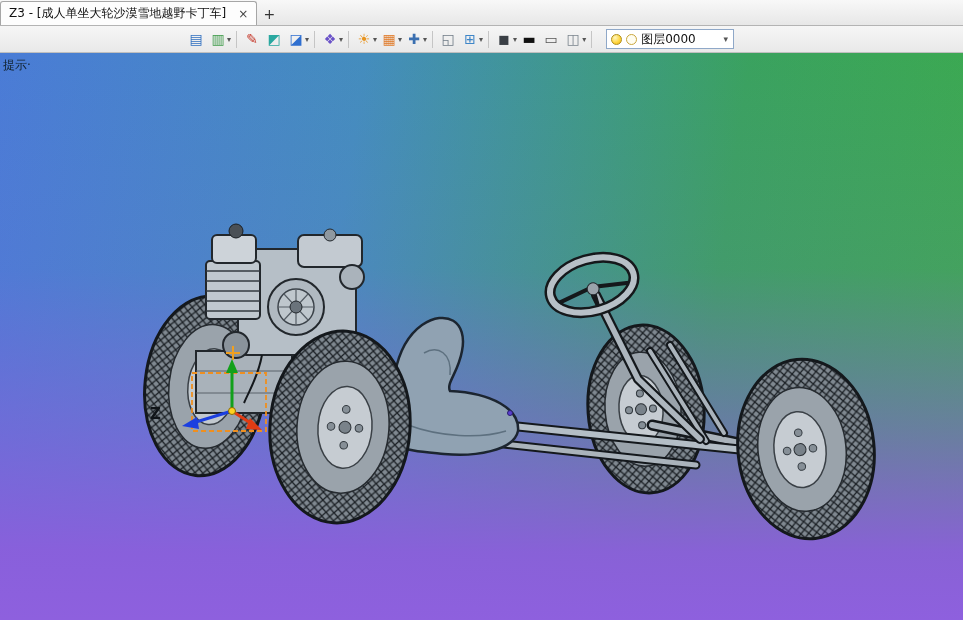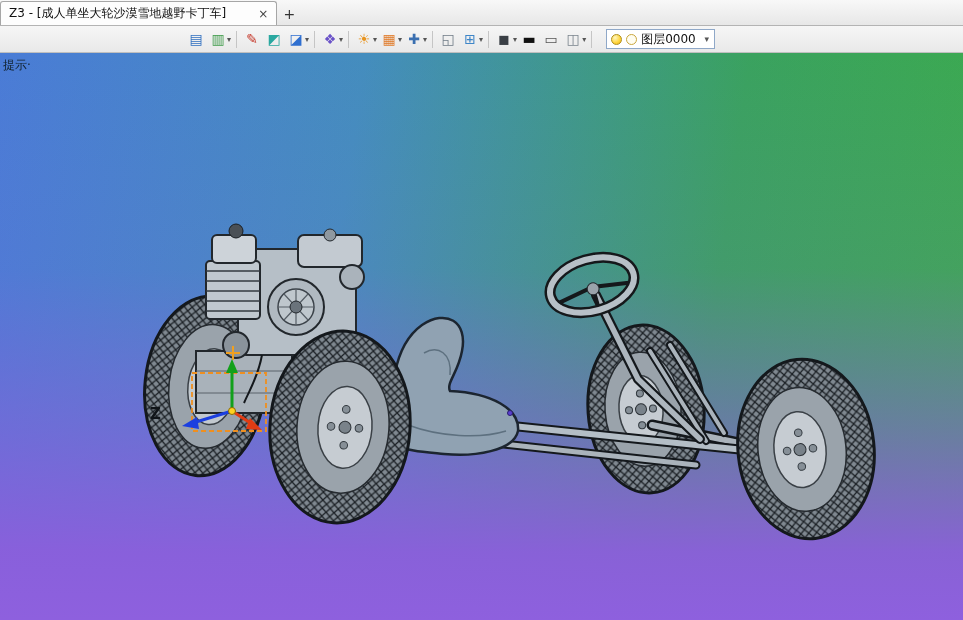--- a/index.html
+++ b/index.html
@@ -5,37 +5,37 @@
   * { box-sizing: border-box; margin: 0; padding: 0; }
   html,body { width: 963px; height: 620px; overflow: hidden;
     font-family: "DejaVu Sans", "Liberation Sans", sans-serif; }
   .app { width: 963px; height: 620px; display: flex; flex-direction: column; background:#ececec; }
 
   
   .tabbar { height: 26px; display: flex; align-items: flex-end;
     background: linear-gradient(#f8f8f8, #e7e7e7); border-bottom: 1px solid #b3b3b3; }
   .tab { display: flex; align-items: center; height: 24px; padding: 0 8px;
     background: #fdfdfd; border: 1px solid #a6a6a6; border-bottom: none;
-    border-radius: 3px 3px 0 0; font-size: 12px; color: #111; white-space: nowrap; gap: 20px; }
+    border-radius: 3px 3px 0 0; font-size: 12px; color: #111; white-space: nowrap; }
   .tab-close { margin-left: 12px; font-size: 12px; color: #444; line-height: 1; }
   .newtab { width: 24px; height: 22px; display:flex; align-items:center; justify-content:center;
     font-size: 14px; color: #333; }
 
   
   .toolbar { height: 27px; display: flex; align-items: center;
     background: linear-gradient(#f6f6f6, #e9e9e9); border-bottom: 1px solid #bfbfbf;
     padding-left: 185px; }
   .tbtn { width: 22px; height: 21px; display: flex; align-items: center; justify-content: center;
     font-size: 14px; border-radius: 2px; line-height: 1; }
   .caret { font-size: 8px; color: #555; margin: 0 1px 0 -2px; }
   .sep { width: 1px; height: 17px; background: #c5c5c5; margin: 0 4px; }
   .c1{color:#2f6fc0}.c2{color:#3f9b4a}.c3{color:#c6392b}.c4{color:#2aa8a0}.c5{color:#2f6fd0}
   .c6{color:#6a52c8}.c7{color:#e8941f}.c8{color:#e07b2a}.c9{color:#3a6fb0}.c10{color:#6f7b86}
   .c11{color:#3e86c8}.c12{color:#3a3f45}.c13{color:#111}.c14{color:#555}.c15{color:#7a848d}
-  .combo { margin-left: 10px; height: 20px; width: 109px; background: #fff;
+  .combo { margin-left: 10px; height: 20px; width: 128px; background: #fff;
     border: 1px solid #8fa8c8; display: flex; align-items: center; gap: 4px;
     padding: 4px 4px; font-size: 12px; color:#111; }
   .bulb { width: 11px; height: 11px; border-radius: 50%;
     background: radial-gradient(circle at 35% 30%, #fff7c0, #ffd43a 60%, #e8b11d);
     border: 1px solid #b08f1a; flex: none; }
   .swatch { width: 11px; height: 11px; border-radius: 50%; background: #fffdf0;
     border: 1px solid #c9a63c; flex: none; }
   .combo .caret { margin-left: auto; font-size: 9px; }
 
   

